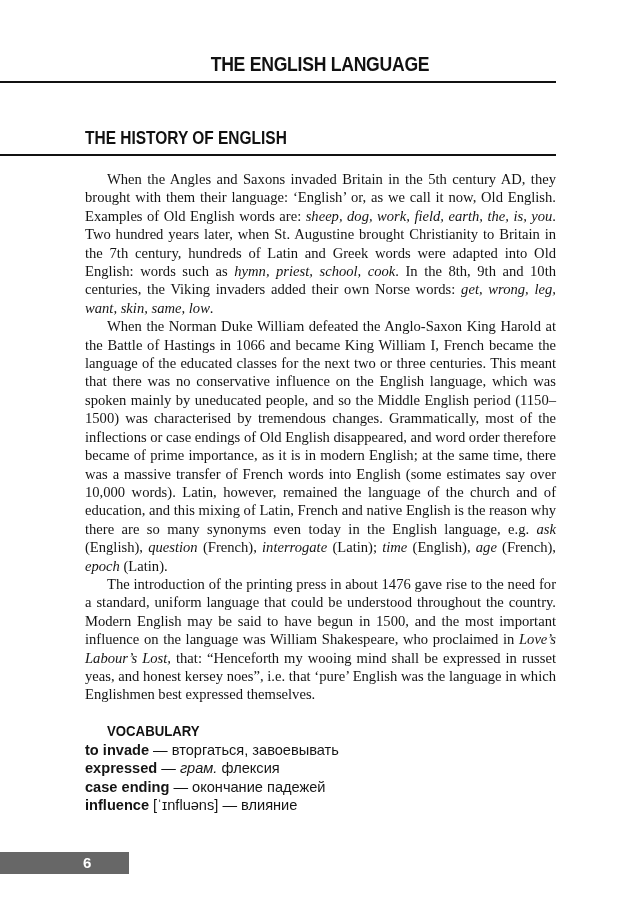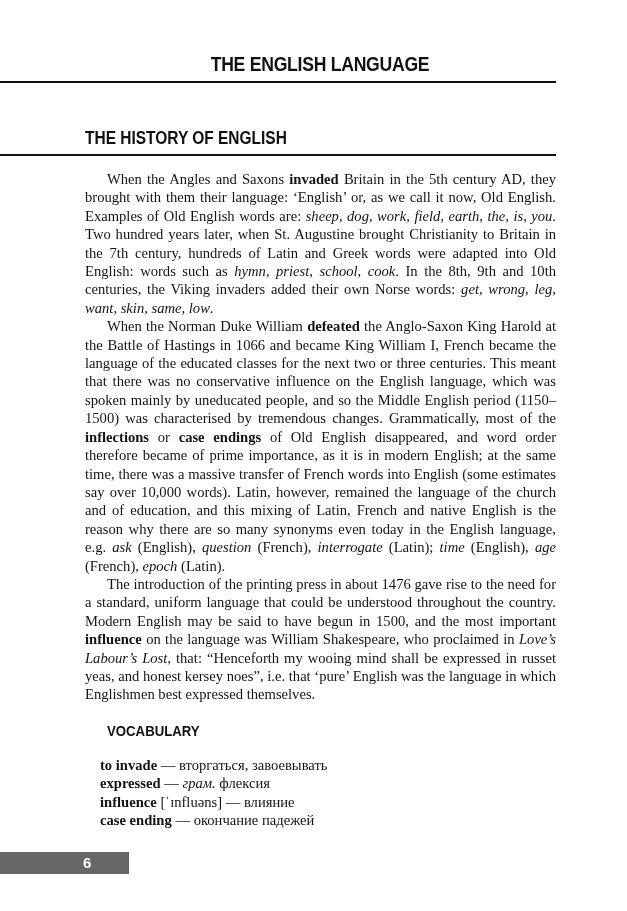--- a/index.html
+++ b/index.html
@@ -18,30 +18,30 @@
     font-family: "Liberation Sans", sans-serif; font-weight: bold; font-size: 18px;
     transform: scaleX(0.86); transform-origin: 0 0; color: #111; white-space: nowrap;
   }
   .body-text {
     position: absolute; left: 85px; top: 170px; width: 471px;
     font-family: "Liberation Serif", serif; font-size: 14.6px; line-height: 18.4px;
     text-align: justify; hyphens: manual;
   }
   .body-text p { margin: 0; text-indent: 22px; }
   .body-text i { }
-  .body-text b { font-weight: bold; }
+  .body-text b { font-weight: normal; }
   .vocab-title {
     position: absolute; left: 107px; top: 722px;
     font-family: "Liberation Sans", sans-serif; font-weight: bold; font-size: 15px;
     transform: scaleX(0.88); transform-origin: 0 0; color: #111; white-space: nowrap;
   }
   .vocab-list {
     position: absolute; left: 85px; top: 741px; width: 400px;
-    font-family: Liberation Serif, serif; font-size: 14.6px; line-height: 18.4px;
-    list-style: none; margin: 15px; padding: 0;
+    font-family: Liberation Sans, sans-serif; font-size: 14.6px; line-height: 18.4px;
+    list-style: none; margin: 0; padding: 0;
   }
   .vocab-list li { margin: 0; padding: 0; white-space: nowrap; }
   .vocab-list .term { font-weight: bold; }
   .vocab-list .note { font-style: italic; text-align: right; }
   .page-box {
     position: absolute; left: 0; top: 852px; width: 129px; height: 22px;
     background: #676767;
   }
   .page-num {
     position: absolute; left: 83px; top: 2px; color: #ffffff;
@@ -60,19 +60,19 @@
 <div class="body-text">
   <p>When the Angles and Saxons <b>invaded</b> Britain in the 5th century AD, they brought with them their language: ‘English’ or, as we call it now, Old Eng­lish. Examples of Old English words are: <i>sheep, dog, work, field, earth, the, is, you</i>. Two hundred years later, when St. Augustine brought Christianity to Britain in the 7th century, hundreds of Latin and Greek words were adapted into Old English: words such as <i>hymn, priest, school, cook</i>. In the 8th, 9th and 10th centuries, the Viking invaders added their own Norse words: <i>get, wrong, leg, want, skin, same, low</i>.</p>
   <p>When the Norman Duke William <b>defeated</b> the Anglo-Saxon King Harold at the Battle of Hastings in 1066 and became King William I, French became the language of the educated classes for the next two or three centuries. This meant that there was no conservative influence on the English language, which was spoken mainly by uneducated people, and so the Middle English period (1150–1500) was characterised by tremendous changes. Grammati­cally, most of the <b>inflections</b> or <b>case endings</b> of Old English disappeared, and word order therefore became of prime importance, as it is in modern English; at the same time, there was a massive transfer of French words into English (some estimates say over 10,000 words). Latin, however, remained the language of the church and of education, and this mixing of Latin, French and native English is the reason why there are so many synonyms even today in the English language, e.g. <i>ask</i> (English), <i>question</i> (French), <i>interrogate</i> (Latin); <i>time</i> (English), <i>age</i> (French), <i>epoch</i> (Latin).</p>
   <p>The introduction of the printing press in about 1476 gave rise to the need for a standard, uniform language that could be understood throughout the country. Modern English may be said to have begun in 1500, and the most important <b>influence</b> on the language was William Shakespeare, who pro­claimed in <i>Love’s Labour’s Lost,</i> that: “Henceforth my wooing mind shall be expressed in russet yeas, and honest kersey noes”, i.e. that ‘pure’ English was the language in which Englishmen best expressed themselves.</p>
 </div>
 
 <div class="vocab-title">VOCABULARY</div>
 <ul class="vocab-list">
   <li><span class="term">to invade</span><span> — </span><span>вторгаться, завоевывать</span></li>
   <li><span class="term">expressed</span><span> — </span><span class="note">грам.</span><span> флексия</span></li>
+  <li><span class="term">case ending</span><span> — </span><span>окончание падежей</span></li>
   <li><span class="term">influence</span><span> [ˈɪnfluəns] — </span><span>влияние</span></li>
-  <li><span class="term">case ending</span><span> — </span><span>окончание падежей</span></li>
 </ul>
 
 <div class="page-box" style="background: rgb(103, 103, 103);">
   <span class="page-num">6</span>
 </div>
 
 </body></html>

